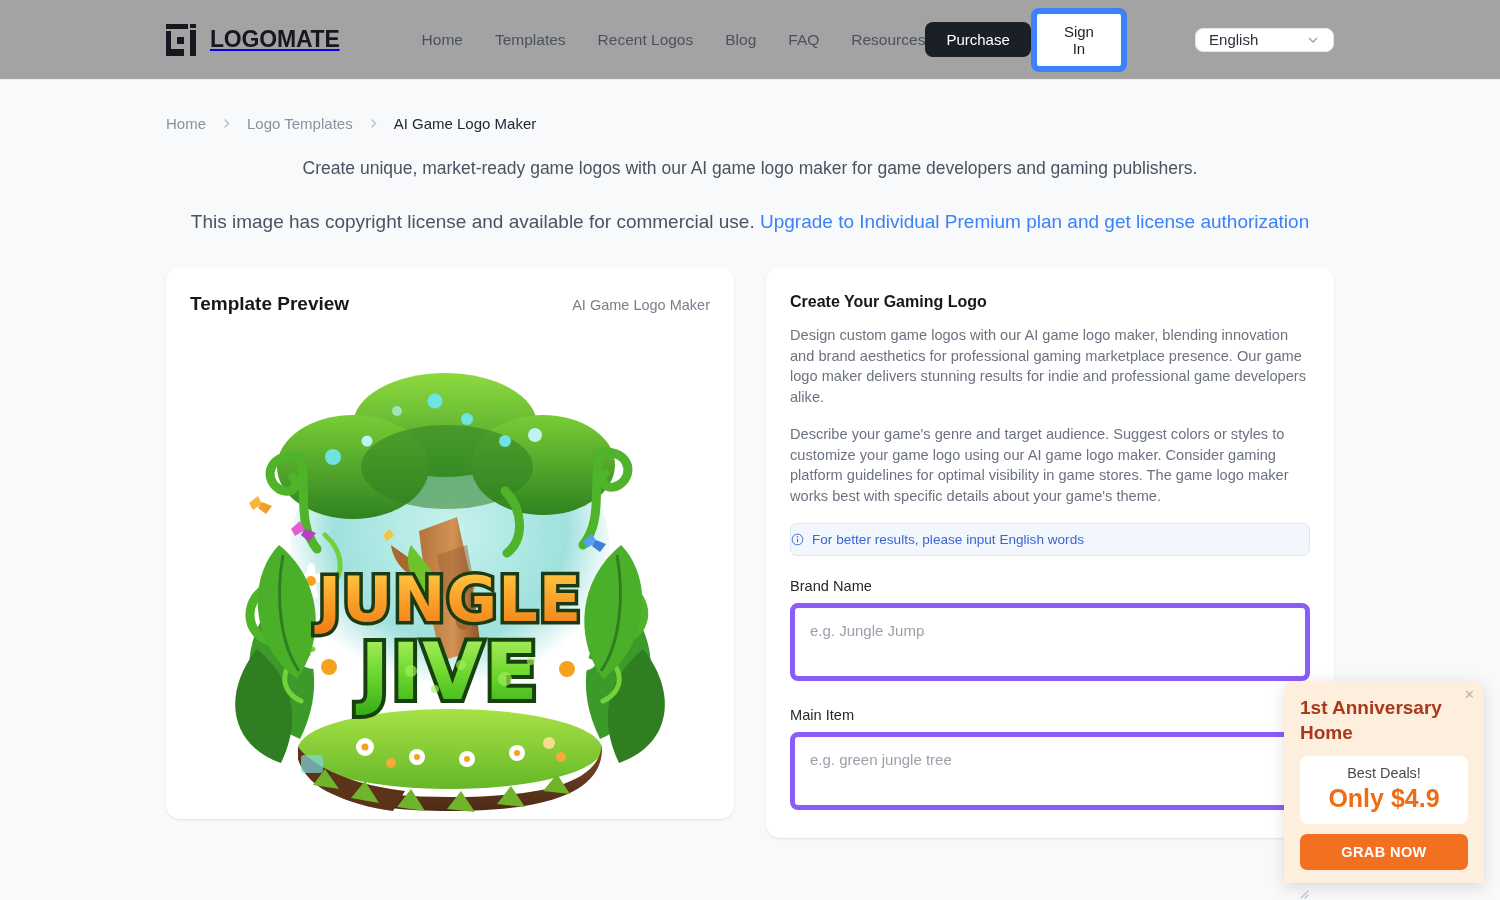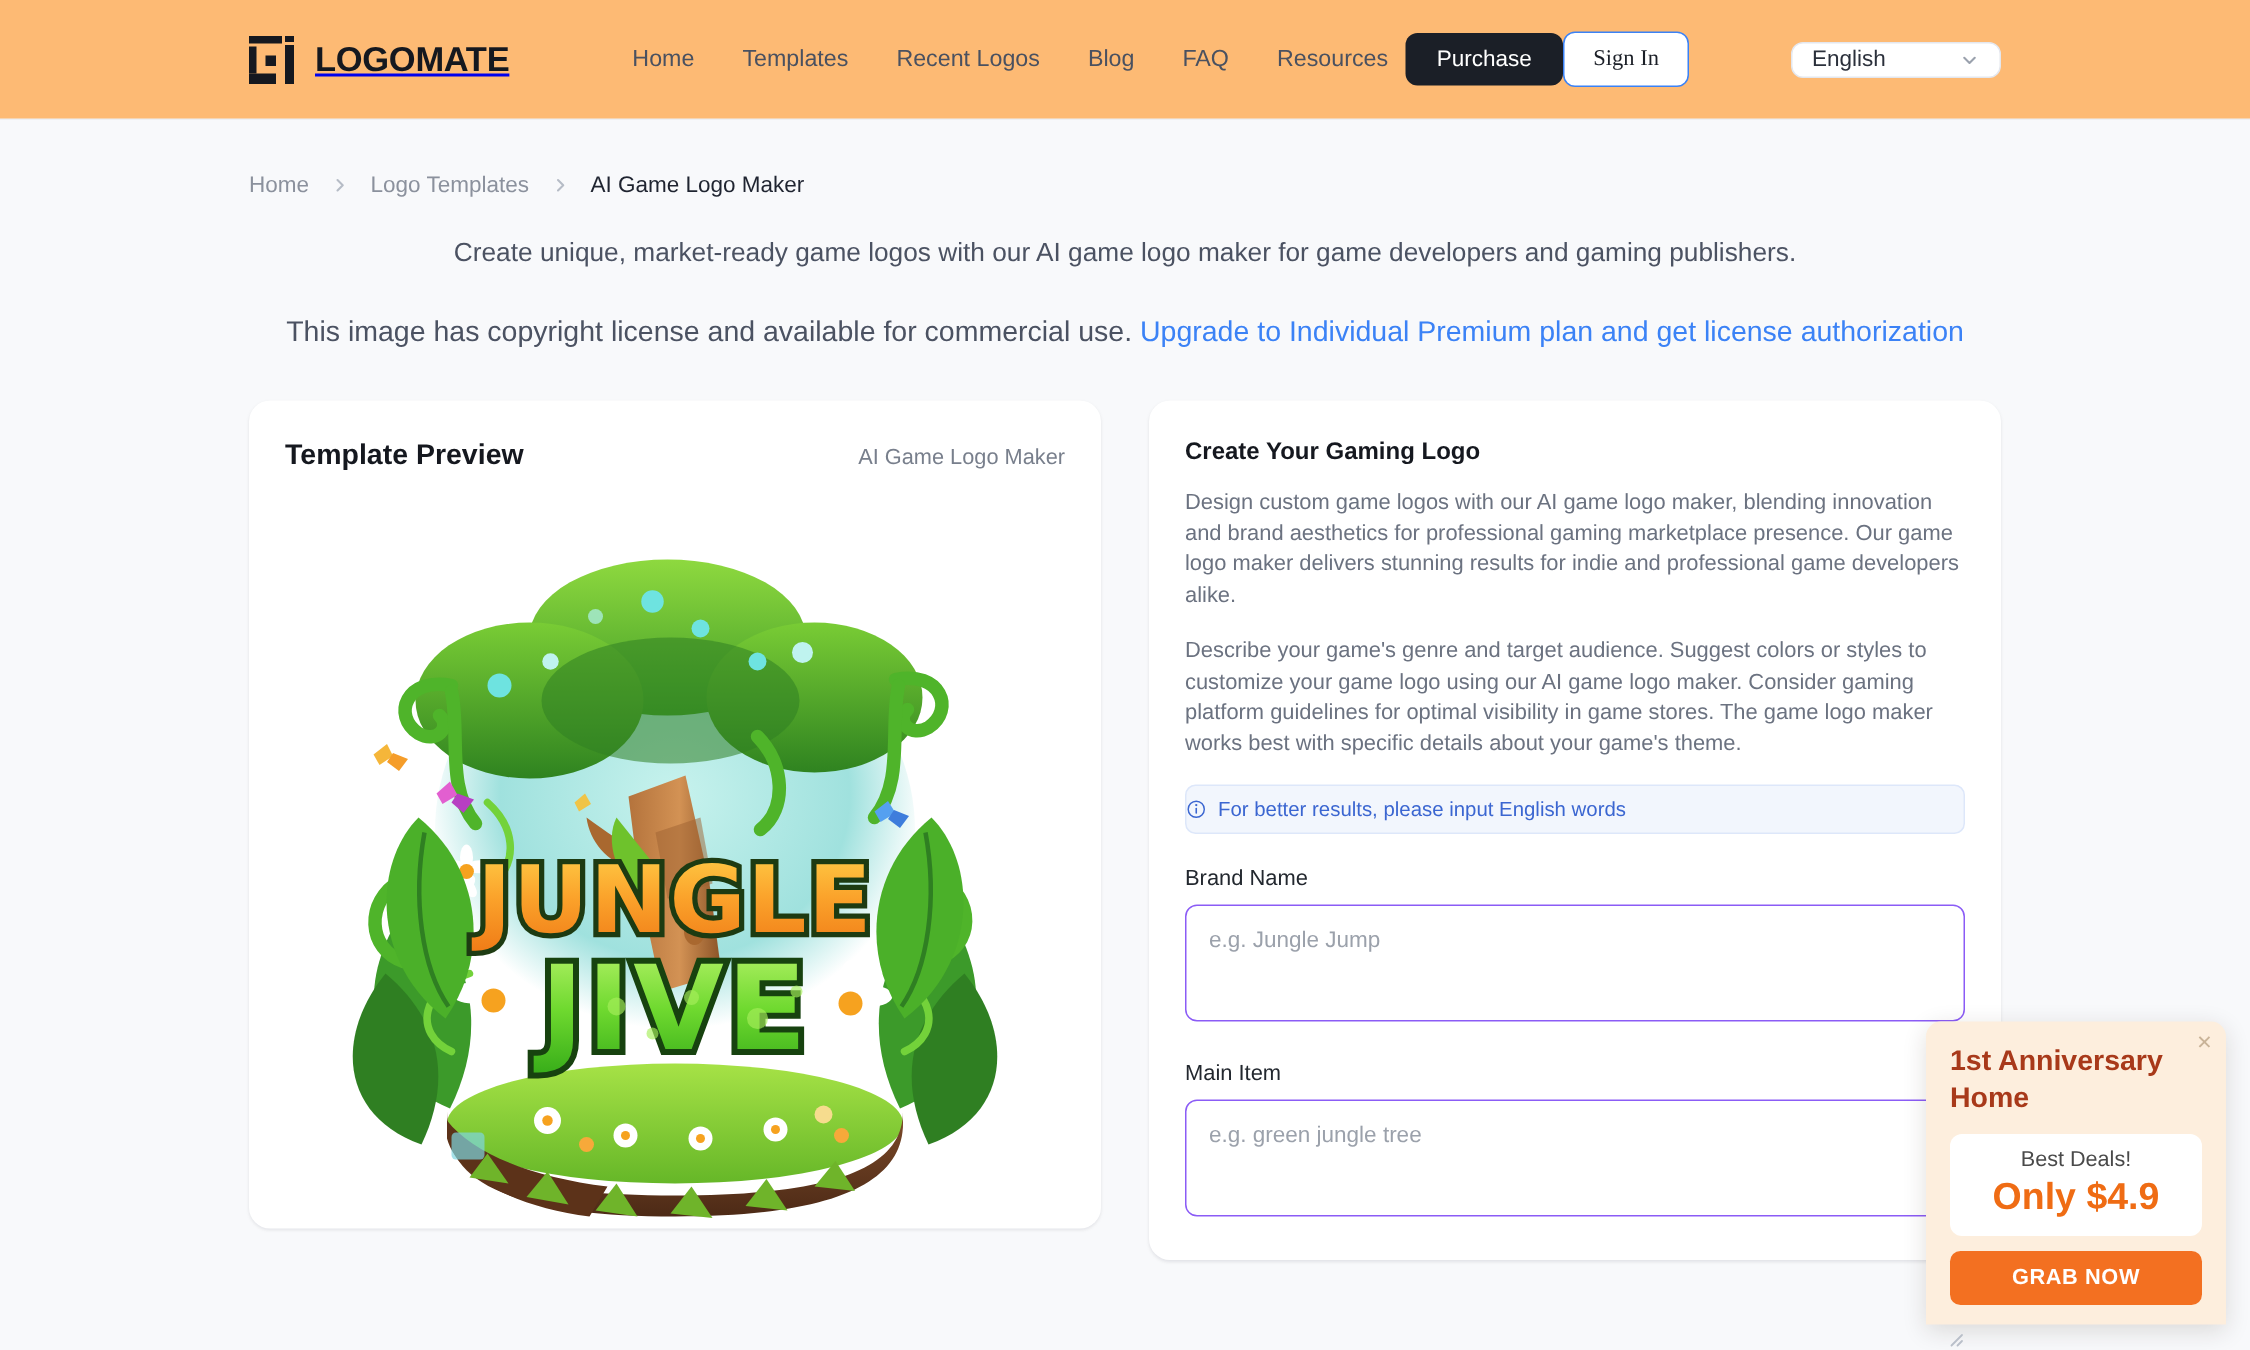--- a/index.html
+++ b/index.html
@@ -7,21 +7,21 @@
     width: 1500px; height: 900px;
     overflow: hidden;
     background: #f8f9fb;
     font-family: "Liberation Sans", sans-serif;
     color: #1f2430;
   }
 
   
   .header {
     height: 80px;
-    background: #fdba74;
+    background: #a3a3a3;
     border-bottom: 1px solid #edeff3;
     display: flex;
     align-items: center;
     padding: 0 166px;
     position: relative;
   }
   .brand { display: flex; align-items: center; gap: 10px; }
   .brand-mark { width: 34px; height: 32px; display: block; }
   .brand-name {
     font-size: 23px; font-weight: 700; letter-spacing: -0.2px;
@@ -41,21 +41,21 @@
   .btn-purchase {
     background: #1b1f27; color: #fff;
     font-size: 15px; font-weight: 500;
     padding: 9px 21px; border-radius: 8px; border: none;
     cursor: pointer; font-family: inherit;
   }
   .btn-signin {
     background: #fff; color: #1b1f27;
     font-size: 15px; font-weight: 400;
     padding: 9px 19px; border-radius: 8px;
-    border: 1px solid #3b82f6; cursor: pointer; font-family: Liberation Serif, serif;
+    border: 6px solid #3b82f6; cursor: pointer; font-family: Liberation Sans, sans-serif;
   }
   .lang-select {
     margin-left: 68px;
     width: 140px; height: 24px;
     border: 1px solid #e4e7ee; border-radius: 8px;
     background: #fff;
     display: flex; align-items: center;
     padding: 0 13px; cursor: pointer;
   }
   .lang-label { font-size: 15px; color: #2b303b; }
@@ -131,21 +131,21 @@
   }
   .notice-icon { display: flex; flex: none; }
 
   .field { margin-top: 22px; }
   .field-label {
     font-size: 14.6px; font-weight: 500; color: #23282f;
     display: block; margin-bottom: 9px;
   }
   .field-input {
     width: 100%; height: 78px;
-    border: 1px solid #8b5cf6; border-radius: 8px;
+    border: 5px solid #8b5cf6; border-radius: 8px;
     padding: 13px 15px;
     font-size: 15px; font-family: inherit; color: #23282f;
     resize: none; outline: none; background: #fff;
     line-height: 1.3;
   }
   .field-input::placeholder { color: #9ba1ab; }
 
   
   .promo {
     position: absolute;

